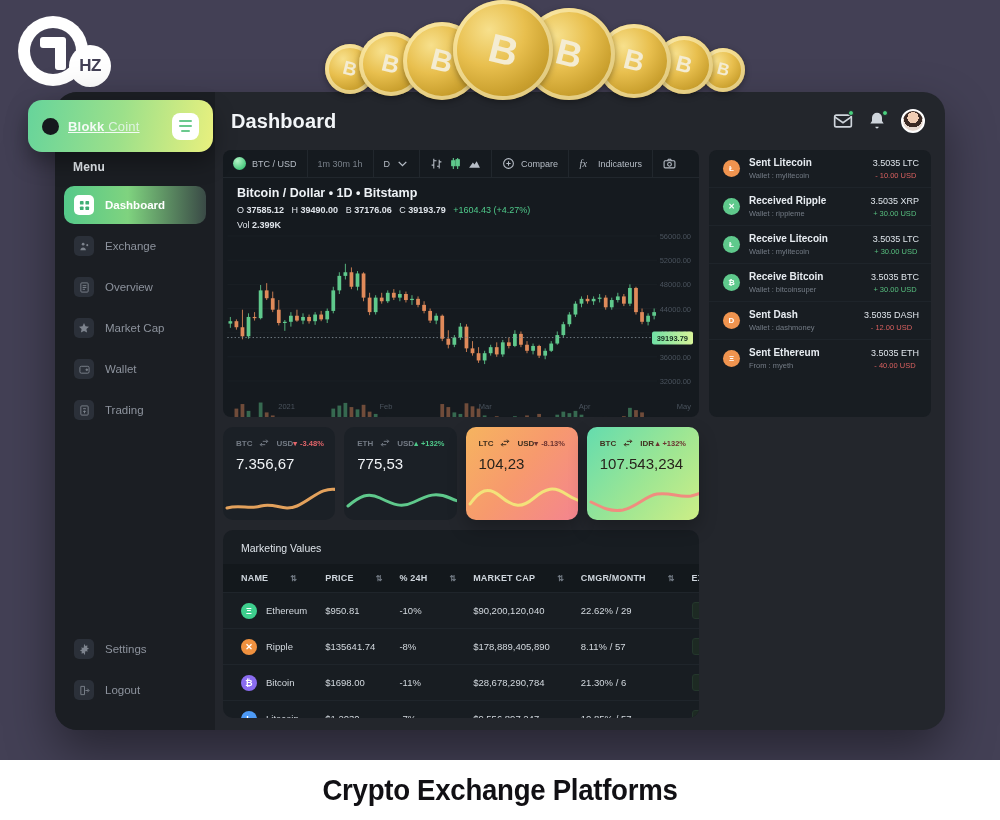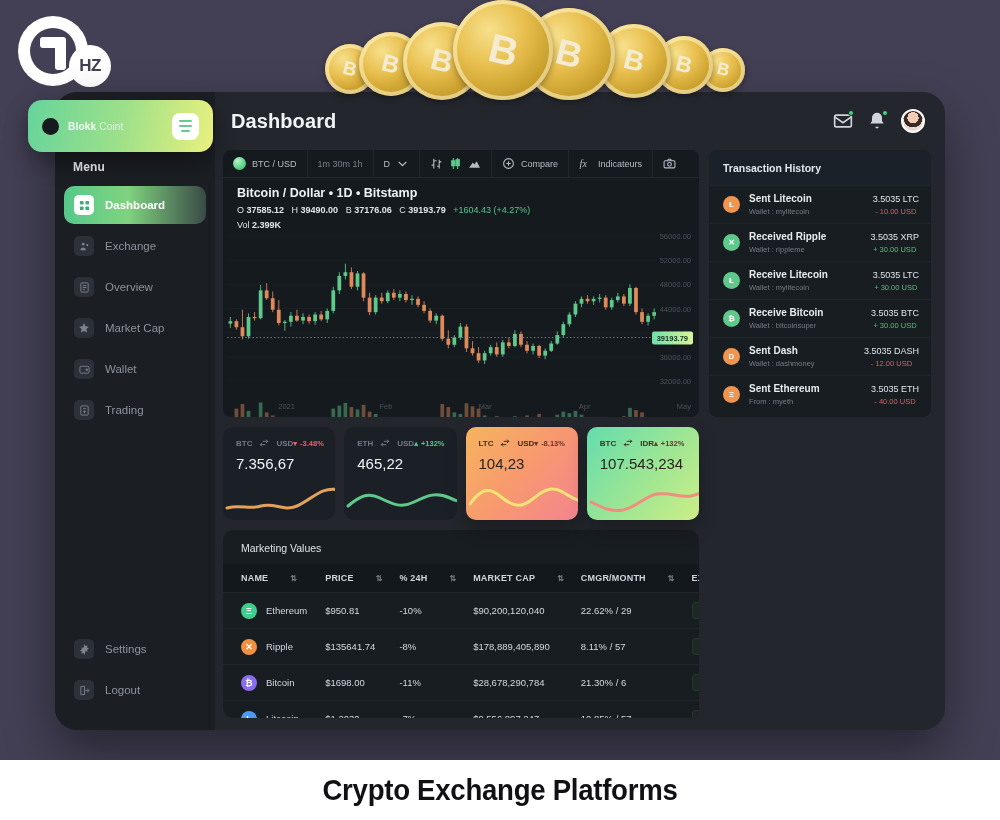--- a/index.html
+++ b/index.html
@@ -175,21 +175,21 @@
     color: #173022; font-size: 7.5px; font-weight: bold;
     padding: 2px 5px; border-radius: 2px; transform: translateY(-50%);
   }
 
   
   #cards-row { display: flex; gap: 9px; height: 93px; flex: none; }
   .mcard { flex: 1; border-radius: 10px; position: relative; overflow: hidden; padding: 11px 13px; min-width: 0; }
   .mcard.dark { background: #1b2026; }
   .mcard.warm { background: linear-gradient(130deg,#f6b45f 0%, #f79a6d 48%, #f4848f 100%); box-shadow: 0 8px 18px rgba(0,0,0,.25); }
   .mcard.cool { background: linear-gradient(130deg,#64dcae 0%, #9ee693 55%, #cdee86 100%); box-shadow: 0 8px 18px rgba(0,0,0,.25); }
-  .mc-top { display: flex; align-items: center; justify-content: flex-start; font-size: 8px; font-weight: bold; }
+  .mc-top { display: flex; align-items: center; justify-content: space-between; font-size: 8px; font-weight: bold; }
   .mc-pair { display: flex; align-items: center; gap: 7px; }
   .mcard.dark .mc-pair { color: #737a84; }
   .mcard.warm .mc-pair, .mcard.cool .mc-pair { color: #40301f; }
   .mc-chg { font-size: 7.5px; font-weight: bold; display: flex; align-items: center; gap: 3px; }
   .mc-chg.neg { color: #e4656a; }
   .mc-chg.pos { color: #4fc98a; }
   .mcard.warm .mc-chg, .mcard.cool .mc-chg { color: #6c3330; }
   .mc-val { font-size: 15px; margin-top: 7px; }
   .mcard.dark .mc-val { color: #f0f3f6; }
   .mcard.warm .mc-val, .mcard.cool .mc-val { color: #28231c; }
@@ -235,21 +235,21 @@
 
   
   #brand-pill {
     position: absolute; left: 28px; top: 100px; z-index: 20;
     width: 185px; height: 52px; border-radius: 14px;
     background: linear-gradient(100deg,#66d49b 0%, #9ce08a 50%, #e9f07e 100%);
     box-shadow: 0 10px 22px rgba(0,0,0,.35);
     display: flex; align-items: center; padding: 0 14px; gap: 9px;
   }
   #brand-pill .bdot { width: 17px; height: 17px; border-radius: 50%; background: #16191d; flex:none; }
-  #brand-pill .btext { flex: 1; font-size: 10px; color: #f4fbf6; letter-spacing: .2px; }
+  #brand-pill .btext { flex: 1; font-size: 13px; color: #f4fbf6; letter-spacing: .2px; text-decoration: underline; }
   #brand-pill .btext b { font-weight: bold; }
   #brand-pill .btext span { color: #dff3e2; font-weight: normal; }
   #brand-pill .bmenu {
     width: 27px; height: 27px; border-radius: 8px; background: #fff; flex:none;
     display:flex; flex-direction:column; align-items:center; justify-content:center; gap:2.5px;
   }
   #brand-pill .bmenu i { display:block; width: 13px; height: 2.3px; border-radius: 2px; background: #6ac98d; }
   #brand-pill .bmenu i:nth-child(2) { width: 13px; }
   #brand-pill .bmenu i:nth-child(3) { width: 9px; }
 </style>
@@ -727,21 +727,21 @@
           <svg width="10" height="10" viewBox="0 0 24 24" fill="none" stroke="currentColor" stroke-width="2.4">
                       <path d="M17 4l4 4-4 4M21 8H9M7 20l-4-4 4-4M3 16h12"></path>
                     </svg>
           <span>USD</span>
         </span>
         <span class="mc-chg pos">
           <span>▴</span>
           <span>+132%</span>
         </span>
       </div>
-      <div class="mc-val">465,22</div>
+      <div class="mc-val">775,53</div>
       <svg class="mc-spark" viewBox="0 0 196 48" preserveAspectRatio="none">
         <path d="M4,34 C16,24 24,20 36,26 C50,33 58,36 70,30 C84,23 92,20 106,26 C120,32 126,34 138,24 C152,13 160,12 176,9 C184,7 188,8 192,8" fill="none" stroke="#5fc98c" stroke-width="3" stroke-linecap="round"></path>
       </svg>
               </div>
               <div class="mcard warm">
       <div class="mc-top">
         <span class="mc-pair">
           <span>LTC</span>
           <svg width="10" height="10" viewBox="0 0 24 24" fill="none" stroke="currentColor" stroke-width="2.4">
                       <path d="M17 4l4 4-4 4M21 8H9M7 20l-4-4 4-4M3 16h12"></path>
@@ -844,21 +844,20 @@
       <td>$9,556,897,247</td>
       <td>10.85% / 57</td>
       <td><span class="xfer">Transfer Now</span></td>
                   </tr>
                 </tbody>
             </table>
           </div>
         </div>
 
         <aside id="tx-card">
-          <div class="tx-head">Transaction History</div>
           <div id="tx-list">
               <div class="tx-row">
       <span class="tx-ico" style="background:#f0944f">Ł</span>
       <span class="tx-mid">
         <span class="tx-t" style="display:block">Sent Litecoin</span>
         <span class="tx-s" style="display:block">Wallet : mylitecoin</span>
       </span>
       <span class="tx-right">
         <span class="tx-a" style="display:block">3.5035 LTC</span>
         <span class="tx-d neg" style="display:block">- 10.00 USD</span>

